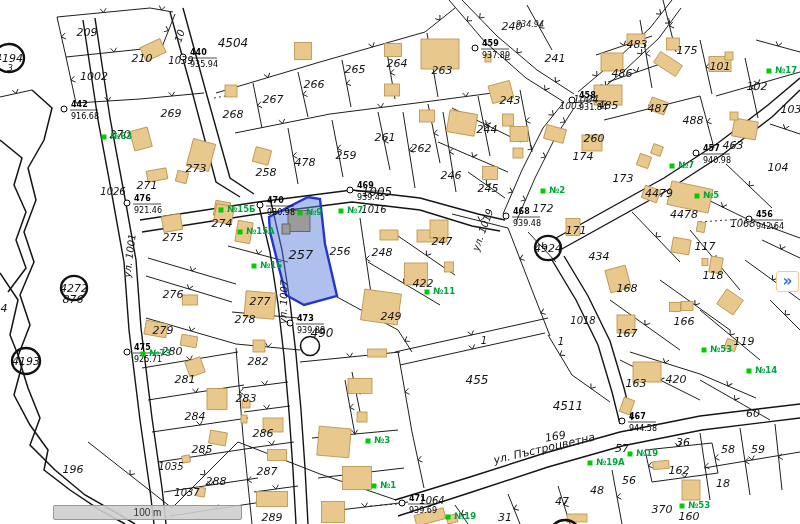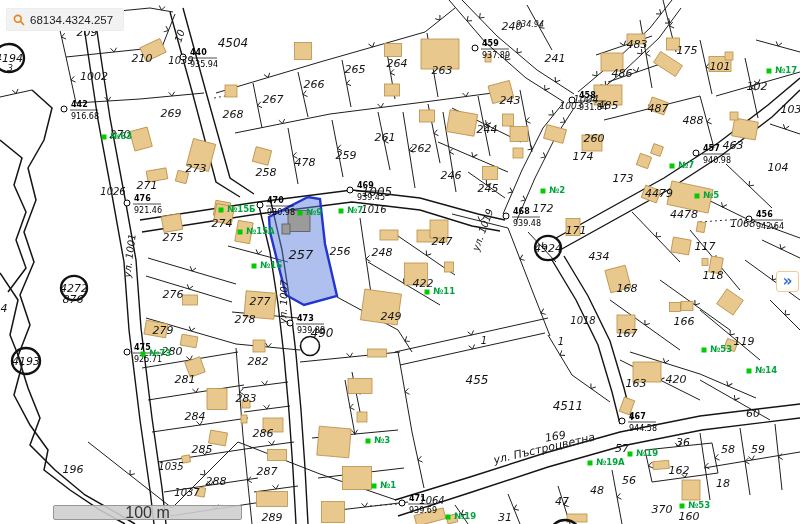--- a/index.html
+++ b/index.html
@@ -26,21 +26,21 @@
   .ptc{fill:#fff;stroke:#000;stroke-width:1}
   .bigc{fill:none;stroke:#111;stroke-width:2.4}
   .bigct{font-style:italic;fill:#111}
   
   .searchbox{position:absolute;left:6px;top:8px;width:104px;height:21px;background:#f2f2f2;
     border:1px solid #ececec;border-radius:2px;display:flex;align-items:center;padding:0 6px;gap:5px;}
   .searchbox input{border:none;background:transparent;outline:none;font-size:11.5px;color:#222;
     width:86px;font-family:"Liberation Sans",sans-serif;padding:0;}
   .scalebar{position:absolute;left:53px;top:505px;width:187px;height:13px;background:rgba(206,206,206,.9);
     border:1px solid #979797;border-radius:2px;display:flex;align-items:center;justify-content:center;
-    font-size:16px;color:#333;}
+    font-size:10px;color:#333;}
   .expand{position:absolute;left:776px;top:271px;width:23px;height:21px;background:#fff;
     border:1px solid #f2c894;border-radius:3px;color:#3a6cd8;font-weight:bold;font-size:15px;line-height:1;
     display:flex;align-items:center;justify-content:center;padding:0;cursor:pointer;font-family:"DejaVu Sans",sans-serif;}
 </style>
 </head>
 <body>
 
 <div class="stage">
   <svg id="map" width="800" height="524" viewBox="0 0 800 524">
       <g>
@@ -655,27 +655,20 @@
         <text x="710" y="352" class="grn">№53</text>
         <rect x="746.5" y="368.5" width="5" height="5" fill="#00cc00"></rect>
         <text x="755" y="373" class="grn">№14</text>
         <rect x="679.5" y="503.5" width="5" height="5" fill="#00cc00"></rect>
         <text x="688" y="508" class="grn">№53</text>
         <rect x="445.5" y="514.5" width="5" height="5" fill="#00cc00"></rect>
         <text x="454" y="519" class="grn">№19</text>
       </g>
     </svg>
 
-  <div class="searchbox">
-    <svg width="12" height="12" viewBox="0 0 12 12">
-      <circle cx="4.8" cy="4.8" r="3.4" fill="none" stroke="#e8821e" stroke-width="1.6"></circle>
-      <line x1="7.4" y1="7.4" x2="11" y2="11" stroke="#e8821e" stroke-width="1.6"></line>
-    </svg>
-    <input type="text" value="68134.4324.257" style="">
-  </div>
 
   <div class="scalebar">
     <span>100 m</span>
   </div>
 
   <button class="expand">
     <span>»</span>
   </button>
 </div>
 

